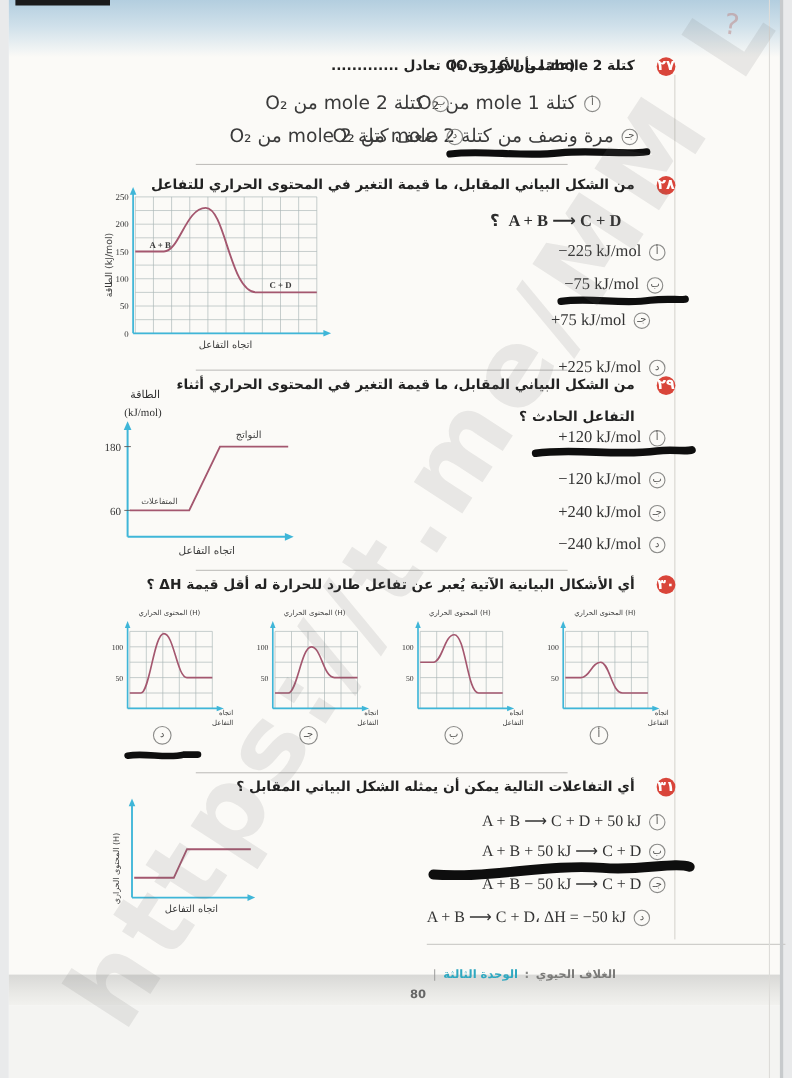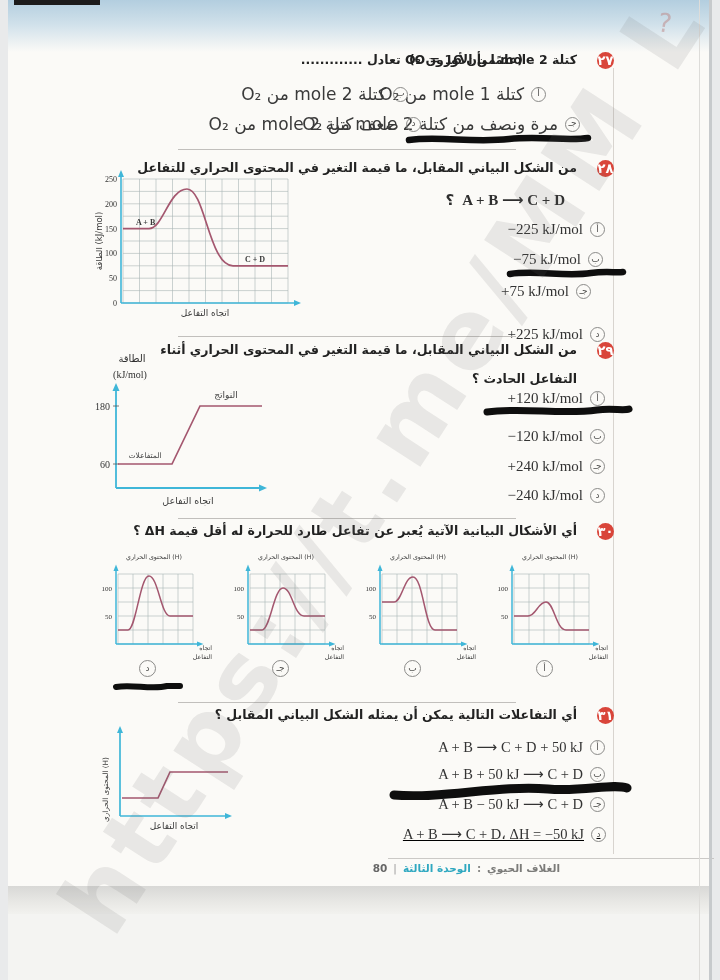--- a/index.html
+++ b/index.html
@@ -30,21 +30,21 @@
   .eq-line{display:flex;gap:8px;align-items:center;font-family:"Liberation Serif","DejaVu Sans",serif;
     font-size:15px;font-weight:bold;color:#2e2e2e;direction:ltr;}
   .note{font-size:12.5px;font-weight:bold;color:#222;direction:rtl;white-space:nowrap;}
   .marker{z-index:4;}
   .marker path{stroke:#0e0e0e;fill:none;stroke-linecap:round;}
   .wm{left:30px;top:892px;transform-origin:0 0;transform:rotate(-57deg);
     font-size:96px;font-weight:bold;letter-spacing:8px;color:rgba(105,105,110,0.13);
     white-space:nowrap;z-index:5;pointer-events:none;}
   .ghostq{left:650px;top:8px;font-size:26px;color:rgba(190,140,140,.55);transform:rotate(8deg);}
   .footer{right:150px;top:862px;display:flex;align-items:center;gap:6px;direction:ltr;font-size:10.5px;font-weight:bold;}
-  .footer .num{color:#666;}
+  .footer .num{color:#666;margin-top:36px;}
   .footer .bar{color:#9a9a98;font-weight:normal;}
   .footer .unit{color:#2fa8c0;direction:rtl;unicode-bidi:isolate;}
   .footer .colon{color:#8a8a88;}
   .footer .chap{color:#7b7b79;direction:rtl;unicode-bidi:isolate;}
   svg text{font-family:"Liberation Serif","DejaVu Sans",serif;}
   svg .ar{font-family:"DejaVu Sans",sans-serif;}
 </style>
 </head>
 <body>
 
@@ -254,21 +254,21 @@
     <span class="opt-circle">أ</span>
   </div>
   <div class="opt-row" style="top:766px;right:105px;">
     <span class="opt-eq">A + B + 50 kJ ⟶ C + D</span>
     <span class="opt-circle">ب</span>
   </div>
   <div class="opt-row" style="top:796px;right:105px;">
     <span class="opt-eq">A + B − 50 kJ ⟶ C + D</span>
     <span class="opt-circle">جـ</span>
   </div>
-  <div class="opt-row" style="top:826px;right:104px;text-decoration:underline;">
+  <div class="opt-row" style="top:826px;right:119px;">
     <span class="opt-eq">A + B ⟶ C + D، ΔH = −50 kJ</span>
     <span class="opt-circle">د</span>
   </div>
 
   <svg class="abs marker" style="left:380px;top:780px;" width="245" height="20">
     <path d="M6,15 C55,19 110,5 160,9 C195,12 225,3 239,8" stroke-width="9"></path>
   </svg>
 
   <svg class="abs" style="left:60px;top:716px;" width="172" height="118" viewBox="0 0 172 118">
     <text class="ar" transform="translate(40,106) rotate(-90)" font-size="7.3" fill="#3b3b3b">المحتوى الحراري (H)</text>

